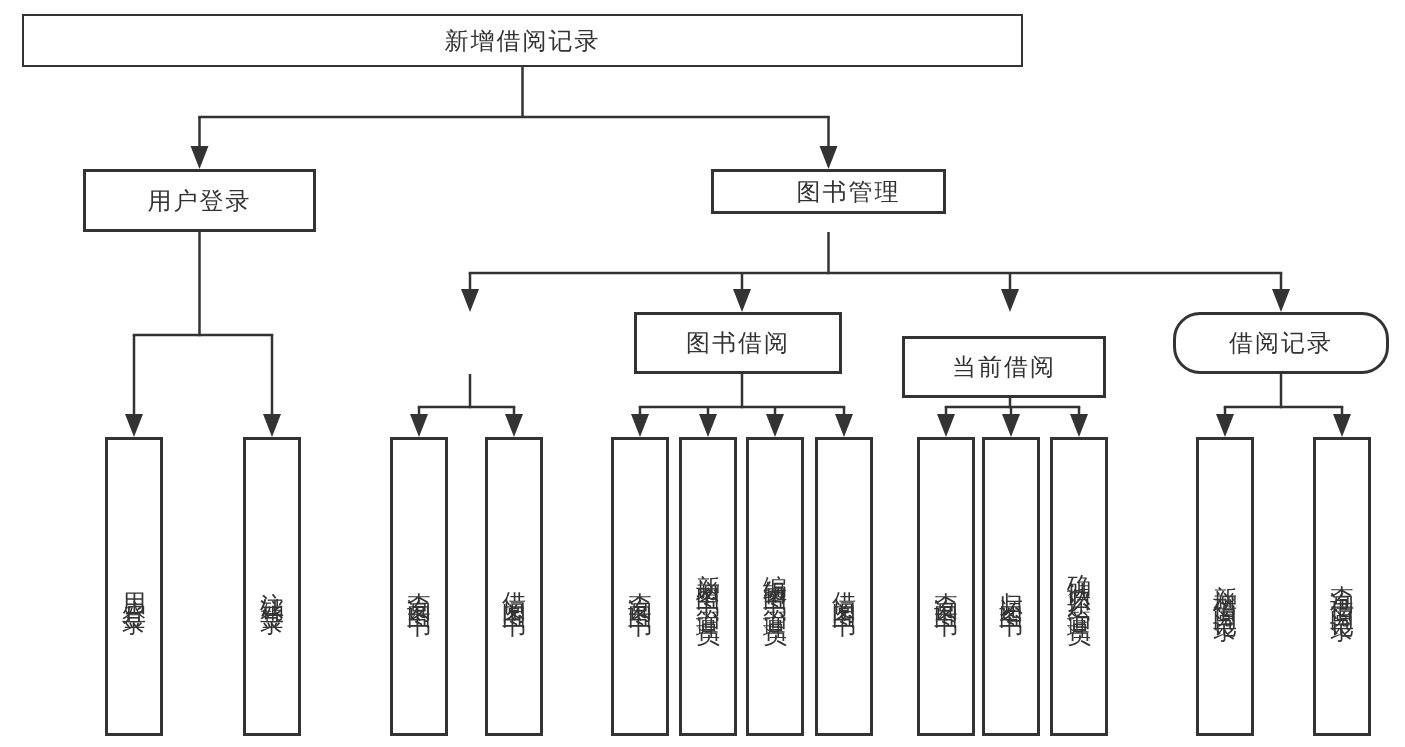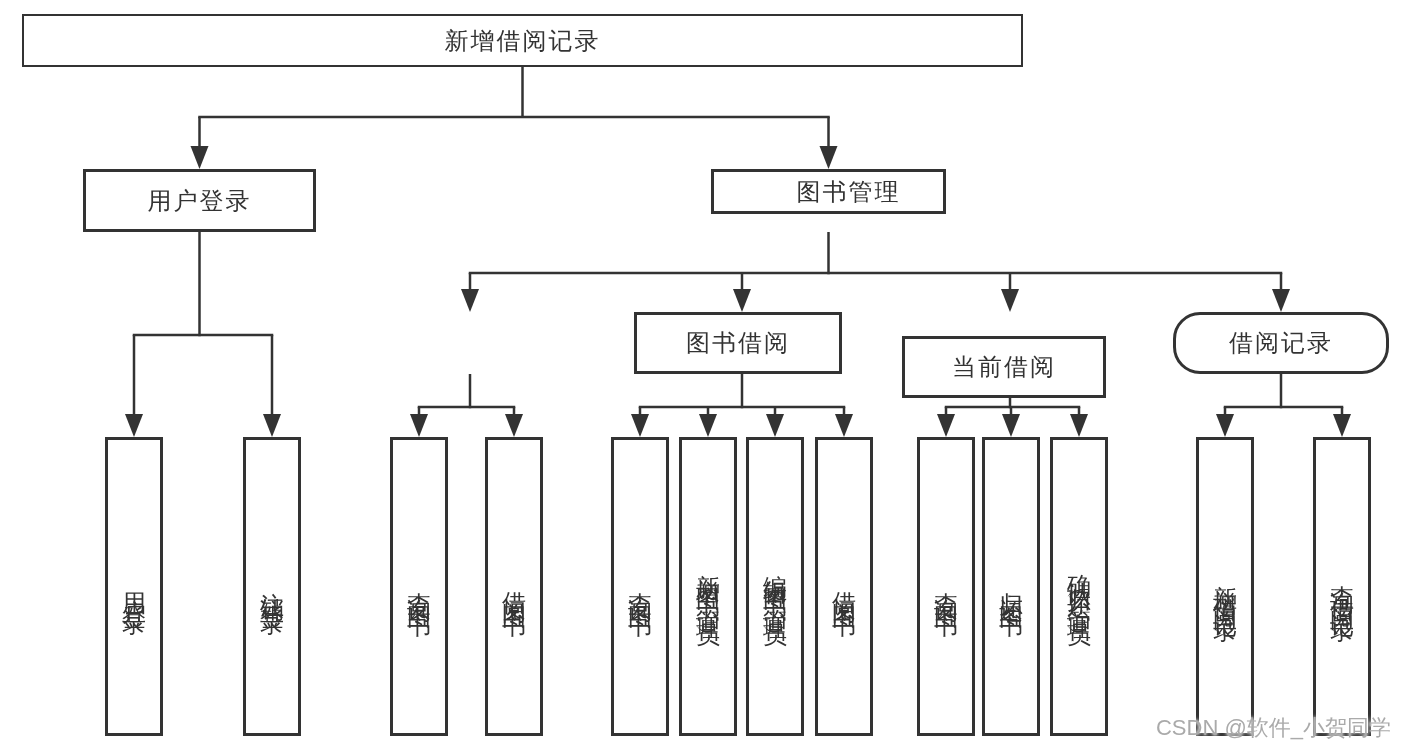--- a/index.html
+++ b/index.html
@@ -178,14 +178,13 @@
     <span class="vtext">确认归还（管理员）</span>
   </div>
 
   <div class="node leaf n-br0">
     <span class="vtext">新增借阅记录</span>
   </div>
   <div class="node leaf n-br1">
     <span class="vtext">查询借阅记录</span>
   </div>
 
-  <div class="watermark">CSDN @软件_小贺同学</div>
 </div>
 
 </body></html>

